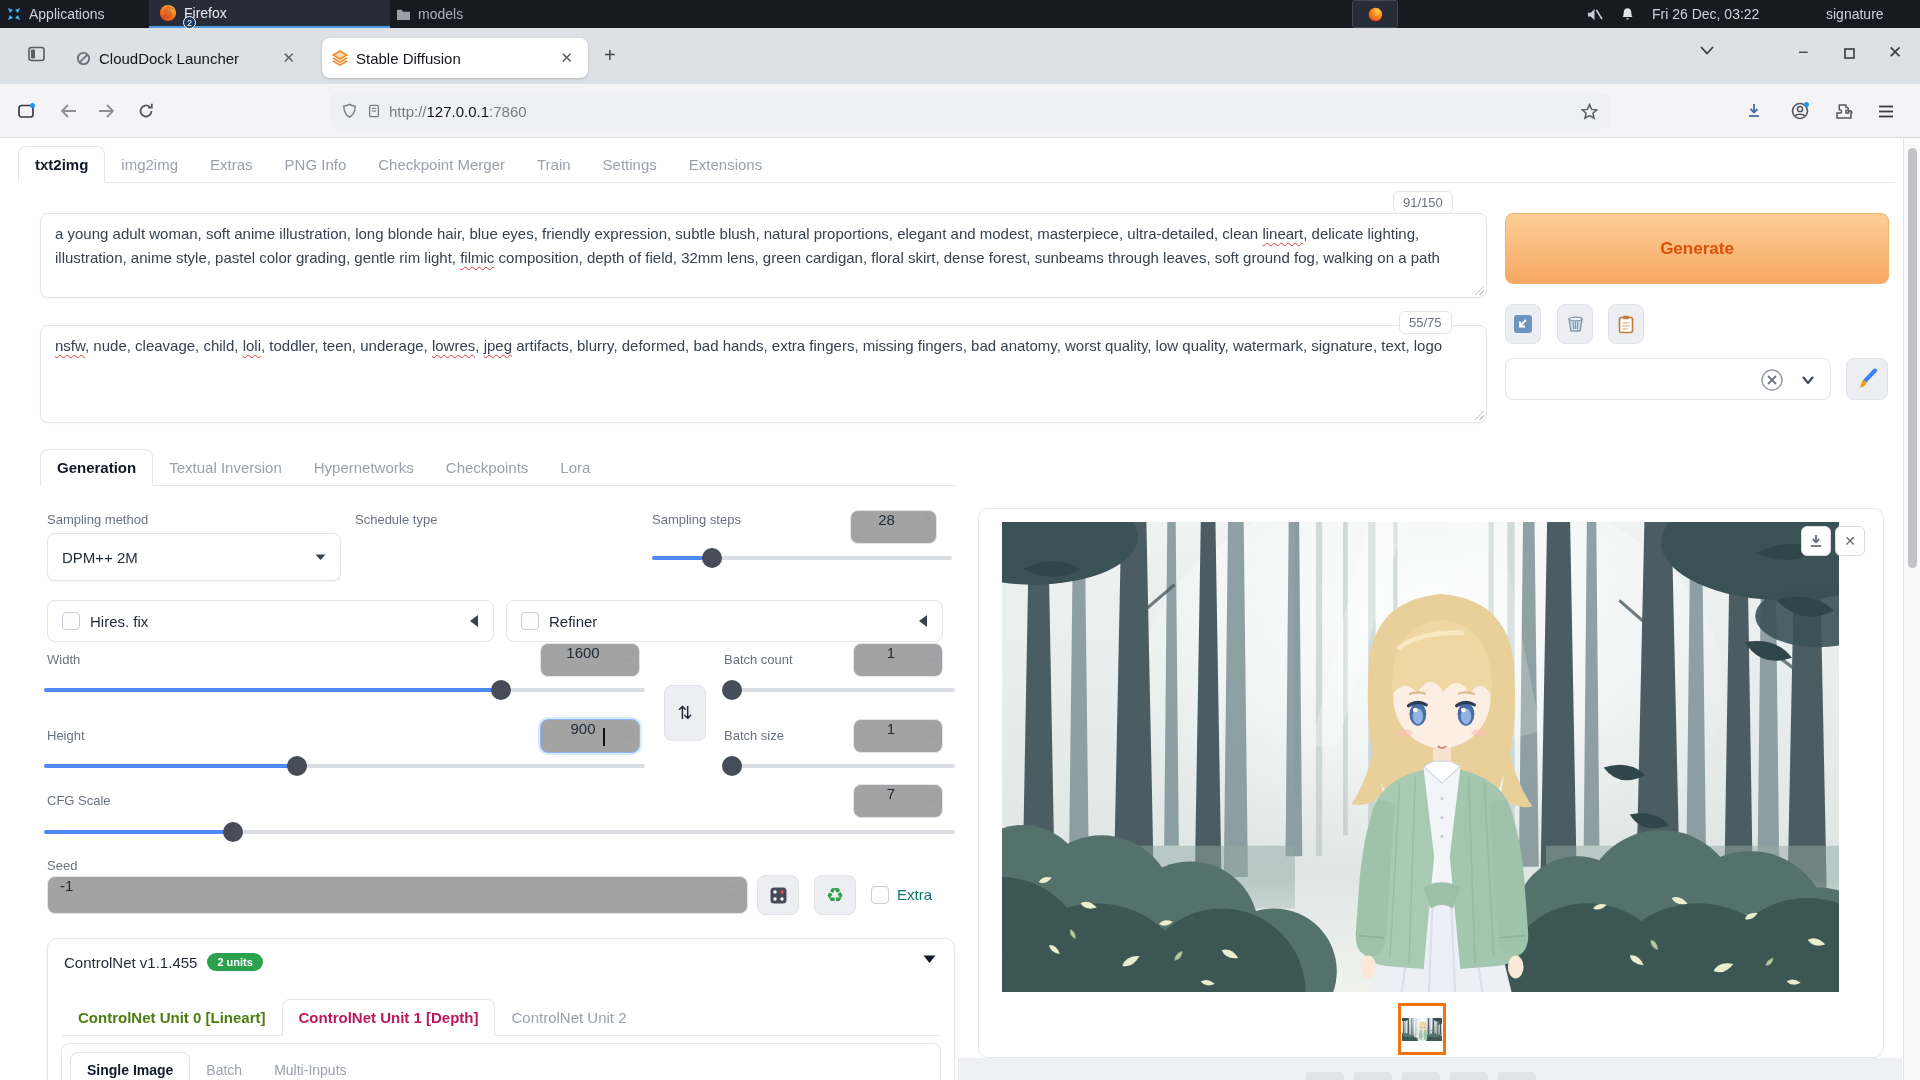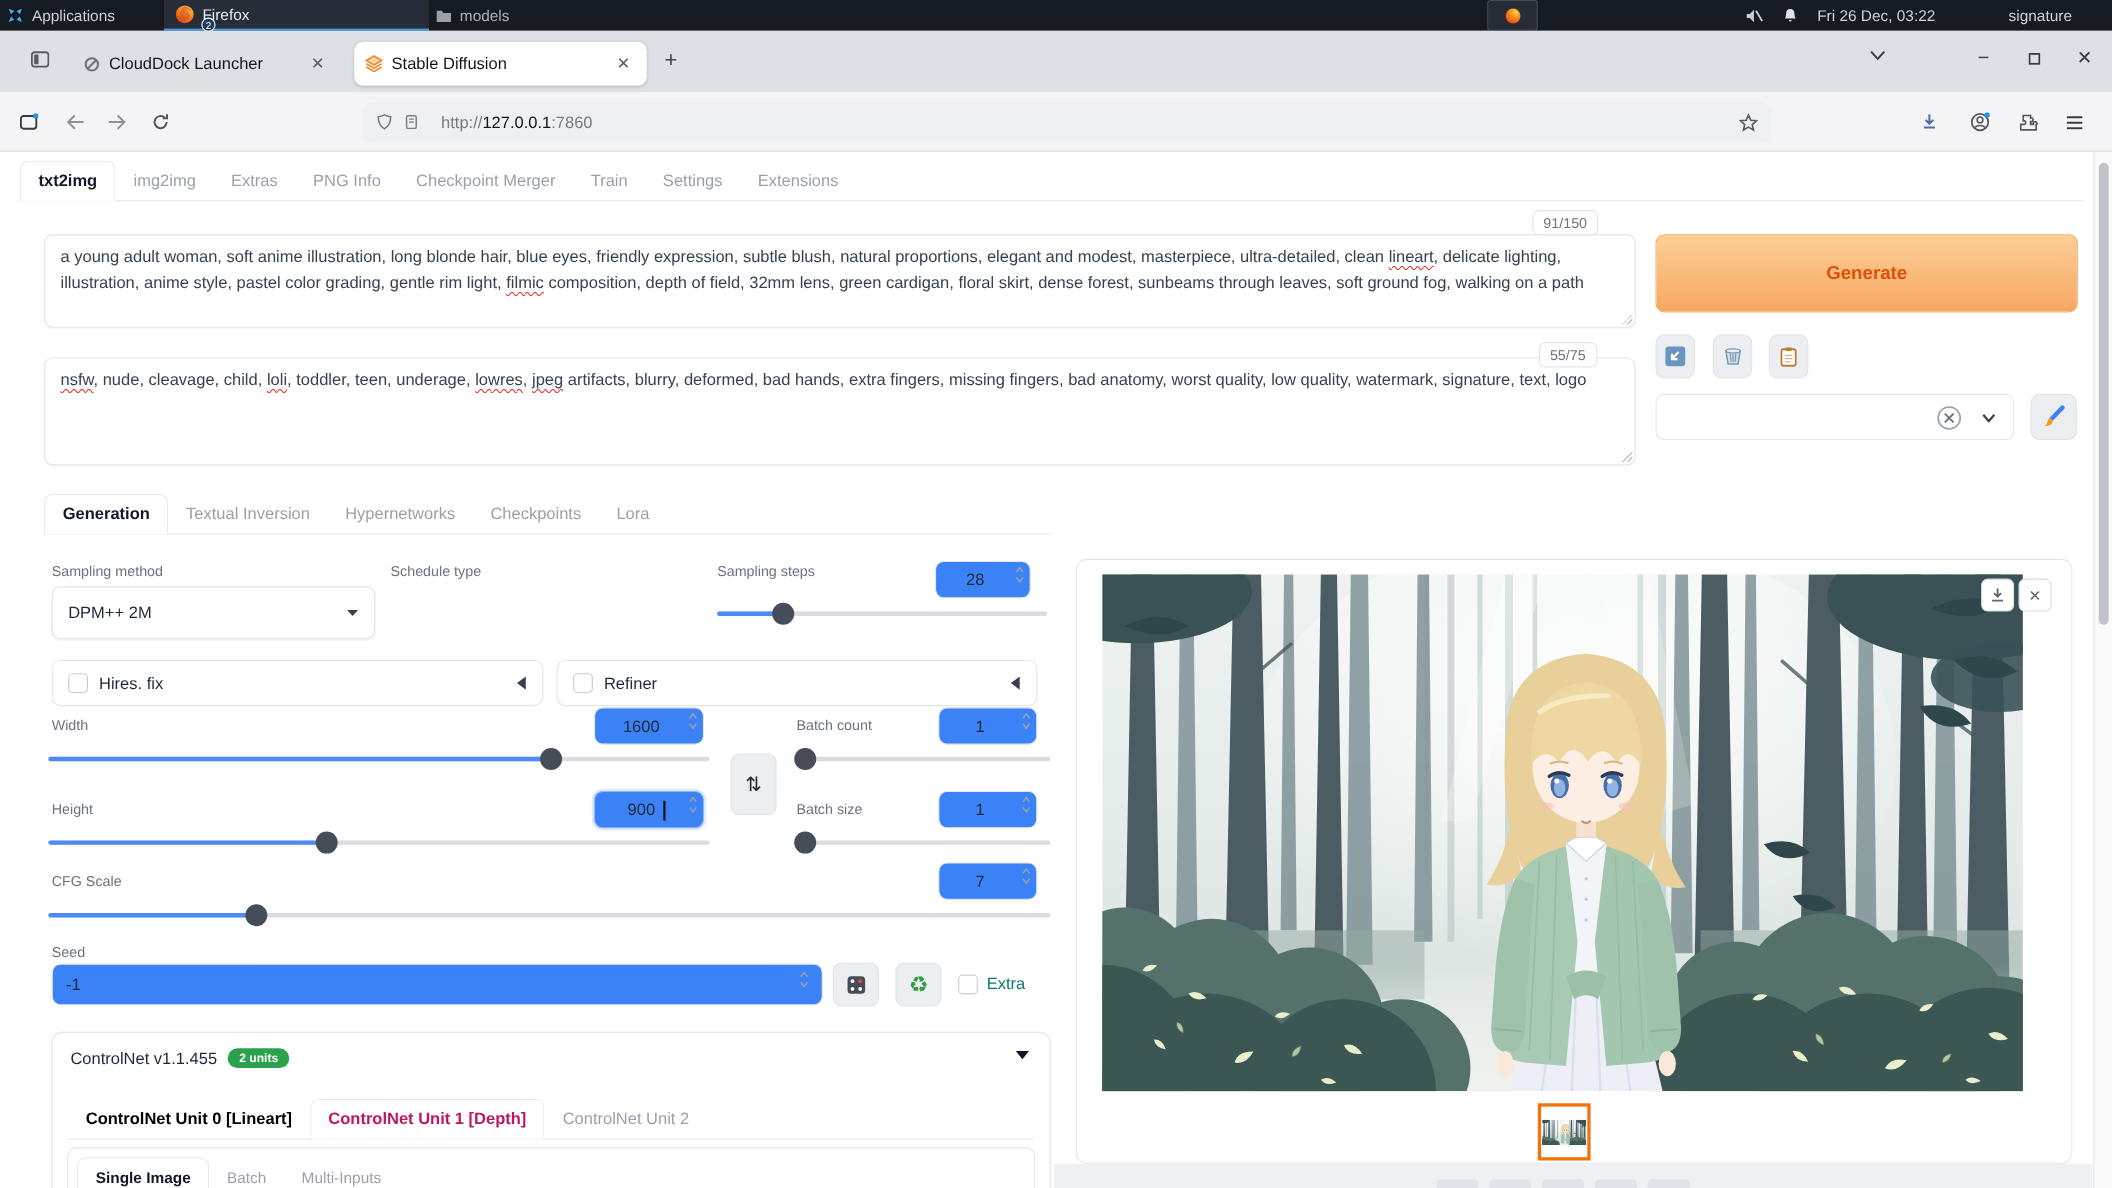--- a/index.html
+++ b/index.html
@@ -27,38 +27,38 @@
   #urlbar { position:absolute; left:330px; top:9px; width:1280px; height:36px; background:#eef0f4; border-radius:8px; display:flex; align-items:center; font-size:15px; }
   #urlbar .dim { color:#7a7a85; }
   .navicon { position:absolute; top:13px; width:28px; height:28px; display:flex; align-items:center; justify-content:center; border-radius:4px; }
 
   
   #page { position:absolute; top:138px; left:0; width:1920px; height:942px; background:#fff; overflow:hidden; }
 
   .gtabs { position:absolute; display:flex; align-items:flex-end; border-bottom:1px solid #e5e7eb; }
   .gtab { padding:9px 16px; font-size:15px; color:#9aa1ab; white-space:nowrap; }
   .gtab.on { color:#111827; font-weight:bold; border:1px solid #e5e7eb; border-bottom:1px solid #fff; margin-bottom:-1px; border-radius:8px 8px 0 0; background:#fff; }
-  .gtab.green { color:#000000; font-weight:bold; }
+  .gtab.green { color:#4d7c0f; font-weight:bold; }
 
   .tbox { position:absolute; border:1px solid #e3e5e9; border-radius:8px; background:#fff; box-shadow:0 1px 2px rgba(0,0,0,.04); font-size:15px; color:#374151; line-height:24px; padding:8px 14px; overflow:hidden; }
   .tok { position:absolute; background:#fff; border:1px solid #e3e5e9; border-radius:6px; font-size:13px; color:#6b7280; padding:3px 9px; z-index:3; }
   .sq { text-decoration:underline wavy #e23b3b 1px; text-underline-offset:3px; }
   .rhandle { position:absolute; right:2px; bottom:2px; width:11px; height:11px;
     background:linear-gradient(135deg, transparent 55%, #c3c7cd 55%, #c3c7cd 63%, transparent 63%, transparent 75%, #c3c7cd 75%, #c3c7cd 83%, transparent 83%); }
 
   #generate { position:absolute; left:1505px; top:75px; width:384px; height:71px; border:1px solid #f3b26a; border-radius:8px;
     background:linear-gradient(#fccf96, #f7a763); color:#e04f07; font-weight:bold; font-size:17px; display:flex; align-items:center; justify-content:center; }
   .sqbtn { position:absolute; width:36px; height:40px; background:#eceef2; border:1px solid #e0e3e8; border-radius:8px; display:flex; align-items:center; justify-content:center; }
   #stylesbox { position:absolute; left:1505px; top:220px; width:326px; height:42px; border:1px solid #e3e5e9; border-radius:8px; background:#fff; }
 
   .lbl { position:absolute; font-size:13px; color:#6b7280; white-space:nowrap; }
   .dd { position:absolute; height:48px; border:1px solid #e3e5e9; border-radius:8px; background:#fff; box-shadow:0 1px 2px rgba(0,0,0,.05);
     display:flex; align-items:center; padding:0 14px; font-size:15px; color:#1f2937; }
   .dd .caret { margin-left:auto; }
-  .numbox { position:absolute; height:34px; border:1px solid #e3e5e9; border-radius:8px; background:#3b82f6; display:flex; align-items:center; }
+  .numbox { position:absolute; height:34px; border:1px solid #e3e5e9; border-radius:8px; background:#a3a3a3; display:flex; align-items:flex-start; }
   .numbox input { border:none; outline:none; width:100%; text-align:center; font-size:15px; color:#1f2937; background:transparent; padding-right:14px; font-family:"Liberation Sans",sans-serif; }
   .numbox.focus { border:1px solid #8ab7f8; box-shadow:0 0 0 2px #dbeafe; }
   .spin { position:absolute; right:5px; top:4px; display:flex; flex-direction:column; gap:3px; }
   .slider { position:absolute; height:4px; background:#d9dce1; border-radius:2px; }
   .slider .fill { height:4px; background:#4b8bf3; border-radius:2px; }
   .knob { position:absolute; top:-8px; width:20px; height:20px; border-radius:50%; background:#464d59; transform:translateX(-10px); }
   .chkrow { position:absolute; border:1px solid #e3e5e9; border-radius:8px; background:#fff; display:flex; align-items:center; gap:10px; padding:0 14px; height:42px; font-size:15px; color:#1f2937; }
   .cb { width:18px; height:18px; border:1.5px solid #c9ced6; border-radius:4px; background:#fdfdfe; }
   .larrow { margin-left:auto; }
 
@@ -378,21 +378,21 @@
             <path d="M8 1 C10 2.2 12 2.6 14 2.8 C14 8 12.4 12 8 14.6 C3.6 12 2 8 2 2.8 C4 2.6 6 2.2 8 1Z" fill="none" stroke="#7a7a85" stroke-width="1.5"></path>
           </svg>
       </span>
       <span style="margin-left:10px">
         <svg width="14" height="16" viewBox="0 0 16 16">
             <rect x="3" y="1.5" width="10" height="13" rx="1.5" fill="none" stroke="#7a7a85" stroke-width="1.5"></rect>
             <line x1="5.5" y1="5" x2="10.5" y2="5" stroke="#7a7a85" stroke-width="1.3"></line>
             <line x1="5.5" y1="8" x2="10.5" y2="8" stroke="#7a7a85" stroke-width="1.3"></line>
           </svg>
       </span>
-      <span style="margin-left:20px">
+      <span style="margin-left:8px">
         <span class="dim">http://</span><span style="color:#15141a">127.0.0.1</span><span class="dim">:7860</span>
       </span>
       <span style="margin-left:auto; margin-right:12px">
         <svg width="17" height="17" viewBox="0 0 16 16">
             <path d="M8 1.5 L10 6 L14.8 6.4 L11.2 9.6 L12.3 14.3 L8 11.8 L3.7 14.3 L4.8 9.6 L1.2 6.4 L6 6Z" fill="none" stroke="#5b5b66" stroke-width="1.4"></path>
           </svg>
       </span>
     </div>
     <div class="navicon" style="left:1740px">
       <svg width="16" height="17" viewBox="0 0 16 17">

